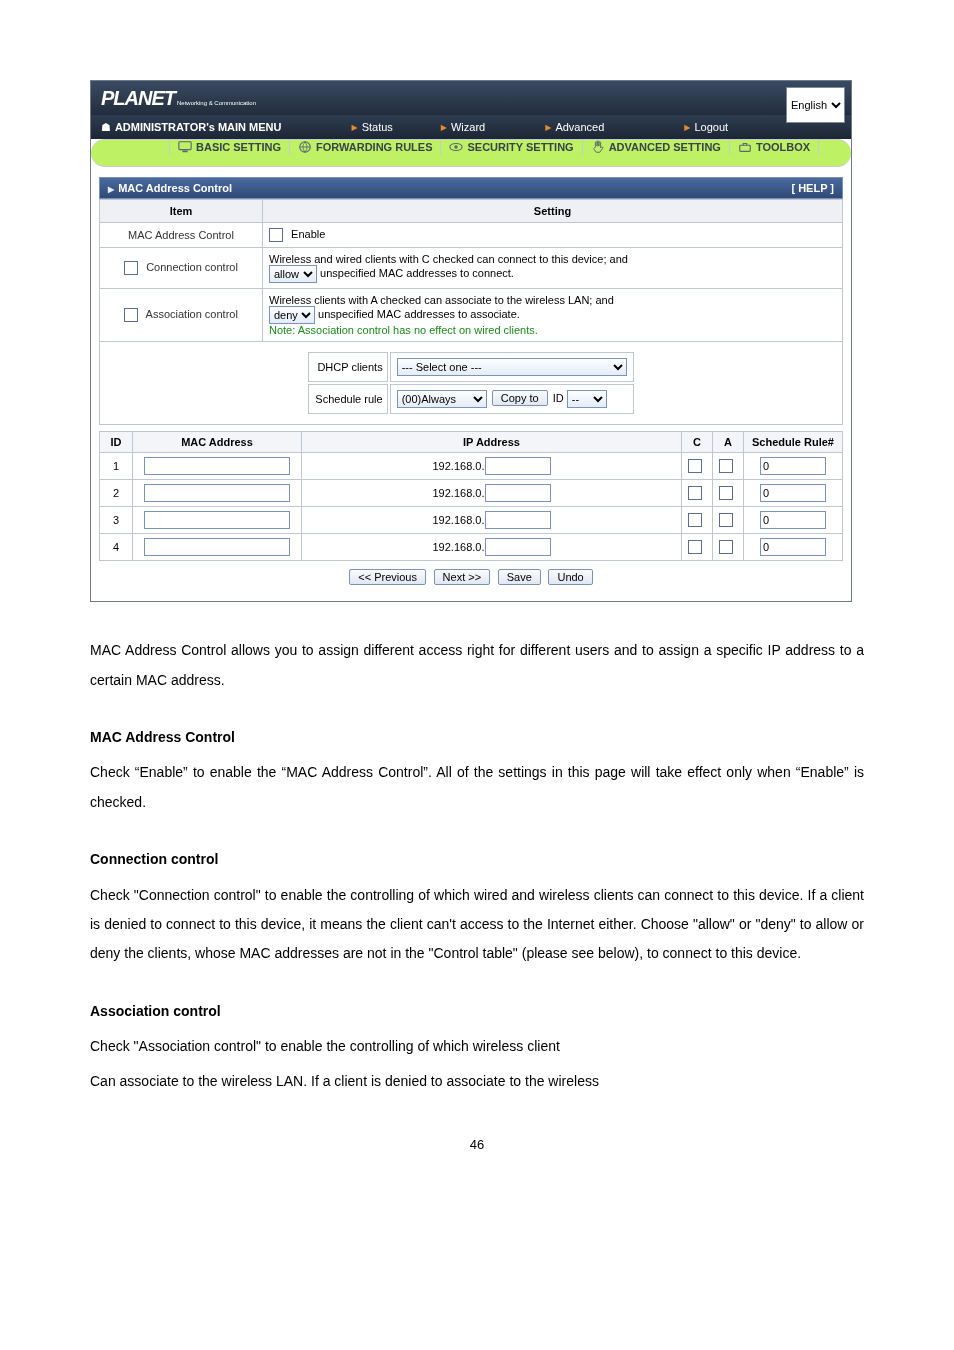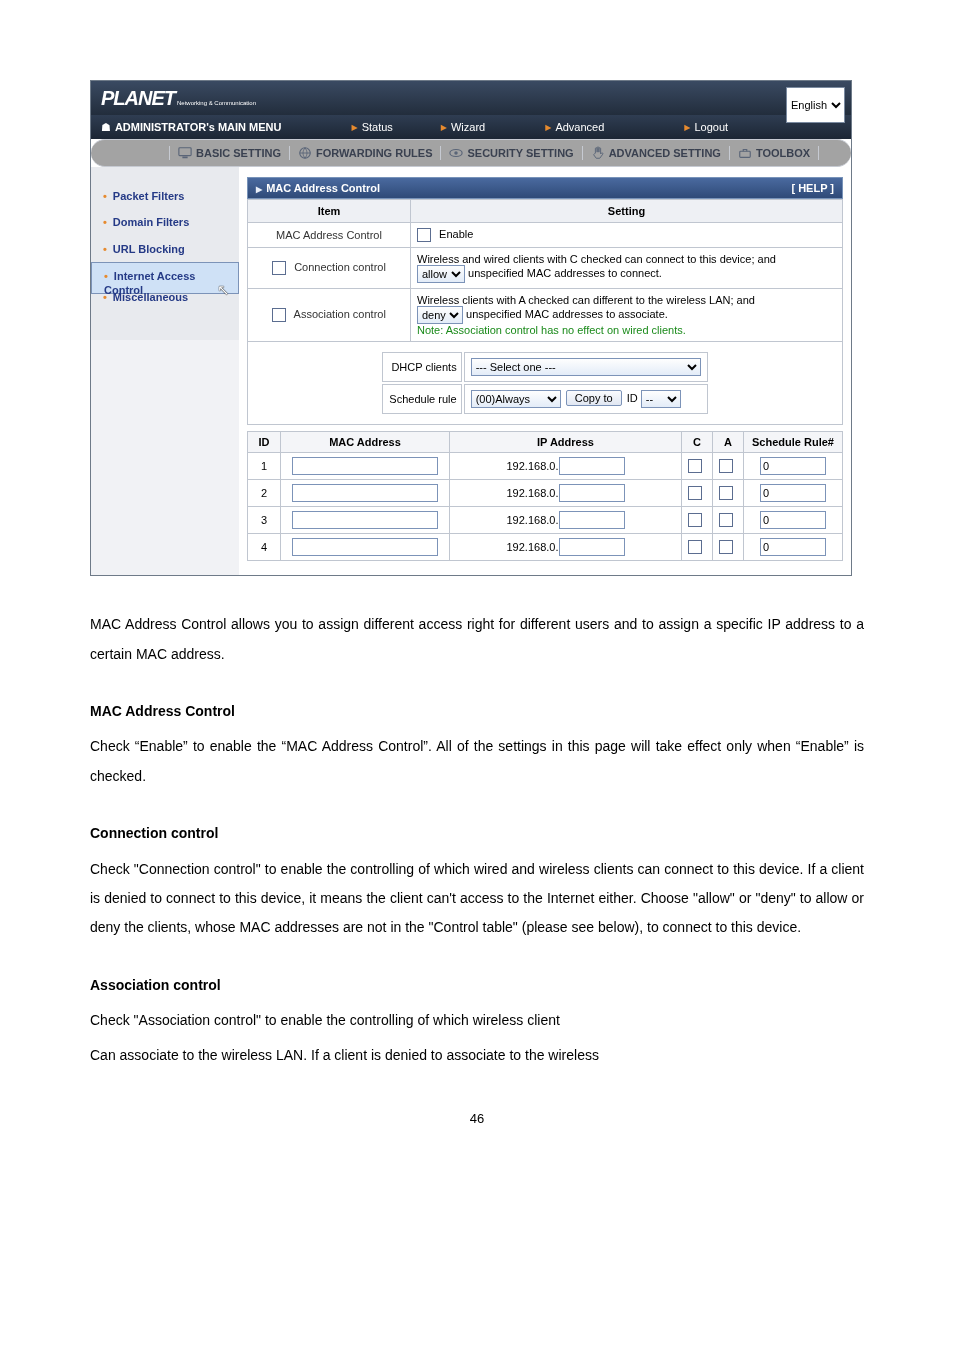--- a/index.html
+++ b/index.html
@@ -88,25 +88,25 @@
     align-items: center;
   }
   .menu-bar .mlink::before {
     content: "\25B6";
     font-size: 8px;
     color: #e68a2e;
     margin-right: 4px;
   }
   .tab-bar {
     height: 26px;
-    background: #a3a3a3;
+    background: #bef264;
     border-top: 1px solid #c6cad2;
     border-bottom: 1px solid #c6cad2;
     display: flex;
-    align-items: center;
+    align-items: flex-start;
     padding-left: 78px;
     font-size: 11px;
     font-weight: bold;
     color: #3a4150;
     border-radius: 14px;
   }
   .tab {
     display: flex;
     align-items: center;
     padding: 0 8px;
@@ -325,28 +325,20 @@
             <svg viewBox="0 0 16 16">
               <rect x="2" y="6" width="12" height="7" rx="1" fill="none" stroke="#5a6578" stroke-width="1.3"></rect>
               <path d="M6 6V4h4v2" fill="none" stroke="#5a6578" stroke-width="1.3"></path>
             </svg>
           </span>
         <span>TOOLBOX</span>
       </div>
     </div>
 
     <div class="body-row">
-      <div class="sidebar">
-        <div class="sb-item">Packet Filters</div>
-        <div class="sb-item">Domain Filters</div>
-        <div class="sb-item">URL Blocking</div>
-        <div class="sb-item sel">Internet Access Control</div>
-        <div class="cursor-img">↖</div>
-        <div class="sb-item" style="margin-top:-10px;">Miscellaneous</div>
-      </div>
 
       <div class="main">
         <div class="panel-title">
           <span class="ttl">MAC Address Control</span>
           <span class="help">[ HELP ]</span>
         </div>
 
         <table class="form">
           <tbody>
               <tr>
@@ -370,21 +362,21 @@
               <select class="sel"><option>allow</option></select>
               <span>unspecified MAC addresses to connect.</span>
             </td>
           </tr>
           <tr>
             <td class="itemcol">
               <span class="chk"></span>
               <span>Association control</span>
             </td>
             <td>
-              <span>Wireless clients with A checked can different to the wireless LAN; and</span><br>
+              <span>Wireless clients with A checked can associate to the wireless LAN; and</span><br>
               <select class="sel"><option>deny</option></select>
               <span>unspecified MAC addresses to associate.</span><br>
               <span class="note-green">Note: Association control has no effect on wired clients.</span>
             </td>
           </tr>
           <tr class="mid-row">
             <td colspan="2" style="padding:8px 6px;">
               <table style="margin:0 auto; border-collapse:separate; border-spacing:2px;">
                 <tbody>
                       <tr>
@@ -445,20 +437,26 @@
             <td>4</td>
             <td><input class="inp" style="width: 140px;"></td>
             <td><span>192.168.0.</span><input class="inp" style="width: 60px;"></td>
             <td><span class="chk"></span></td>
             <td><span class="chk"></span></td>
             <td><input class="inp" style="width: 60px;" value="0"></td>
           </tr>
         </tbody>
           </table>
 
+        <div class="buttons-row">
+          <button class="btn">&lt;&lt; Previous</button>
+          <button class="btn">Next &gt;&gt;</button>
+          <button class="btn">Save</button>
+          <button class="btn">Undo</button>
+        </div>
       </div>
     </div>
   </div>
 
   <div class="doc-text">
     <p>MAC Address Control allows you to assign different access right for different users and to assign a specific IP address to a certain MAC address.</p>
 
     <h4>MAC Address Control</h4>
     <p>Check “Enable” to enable the “MAC Address Control”. All of the settings in this page will take effect only when “Enable” is checked.</p>
 

